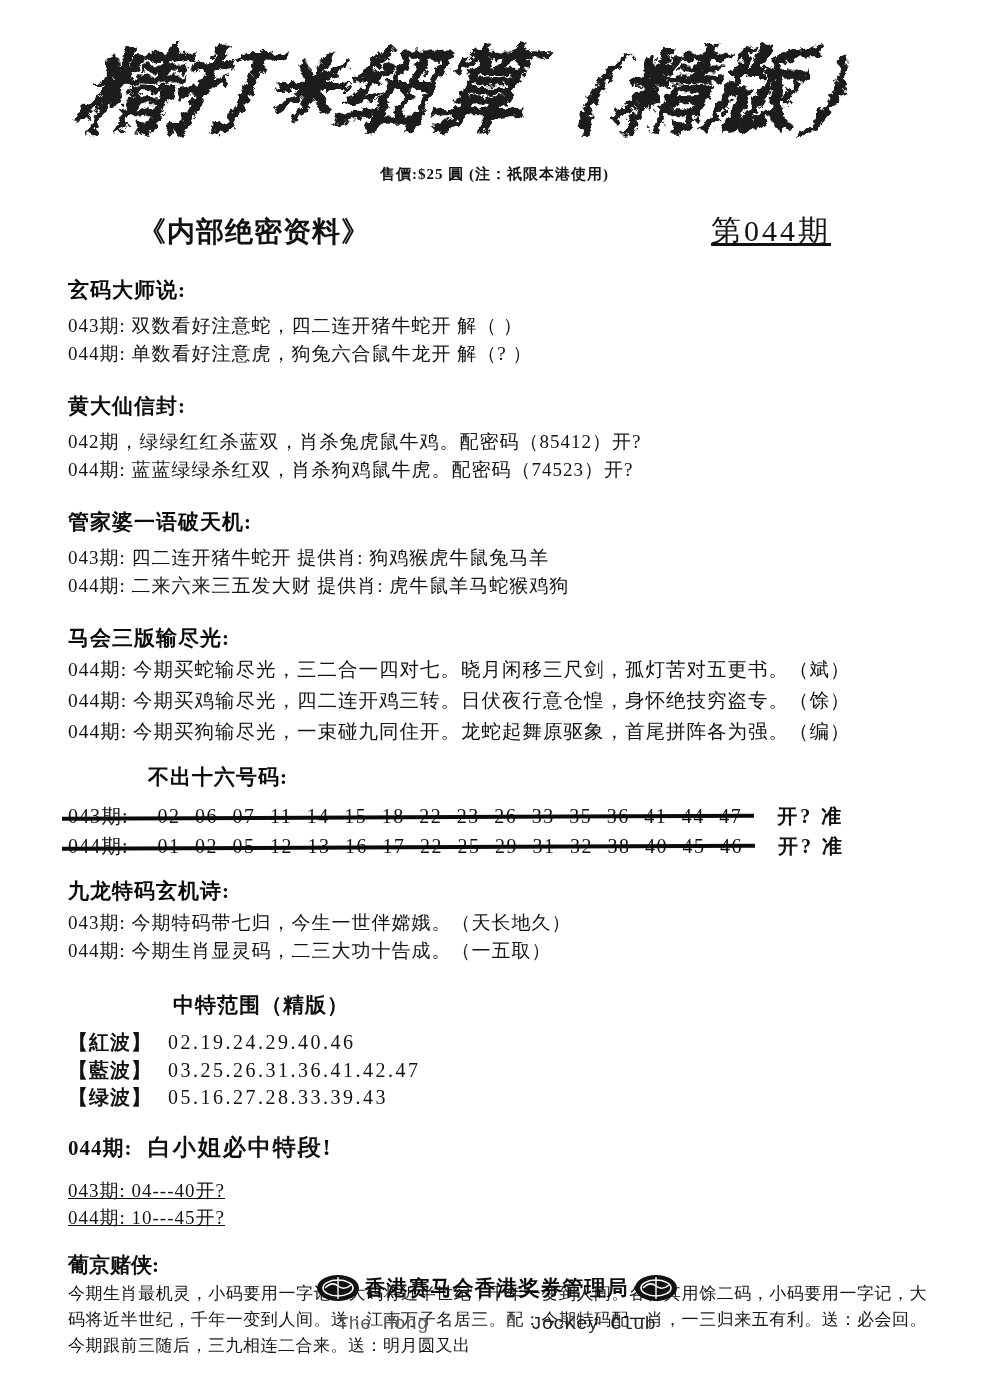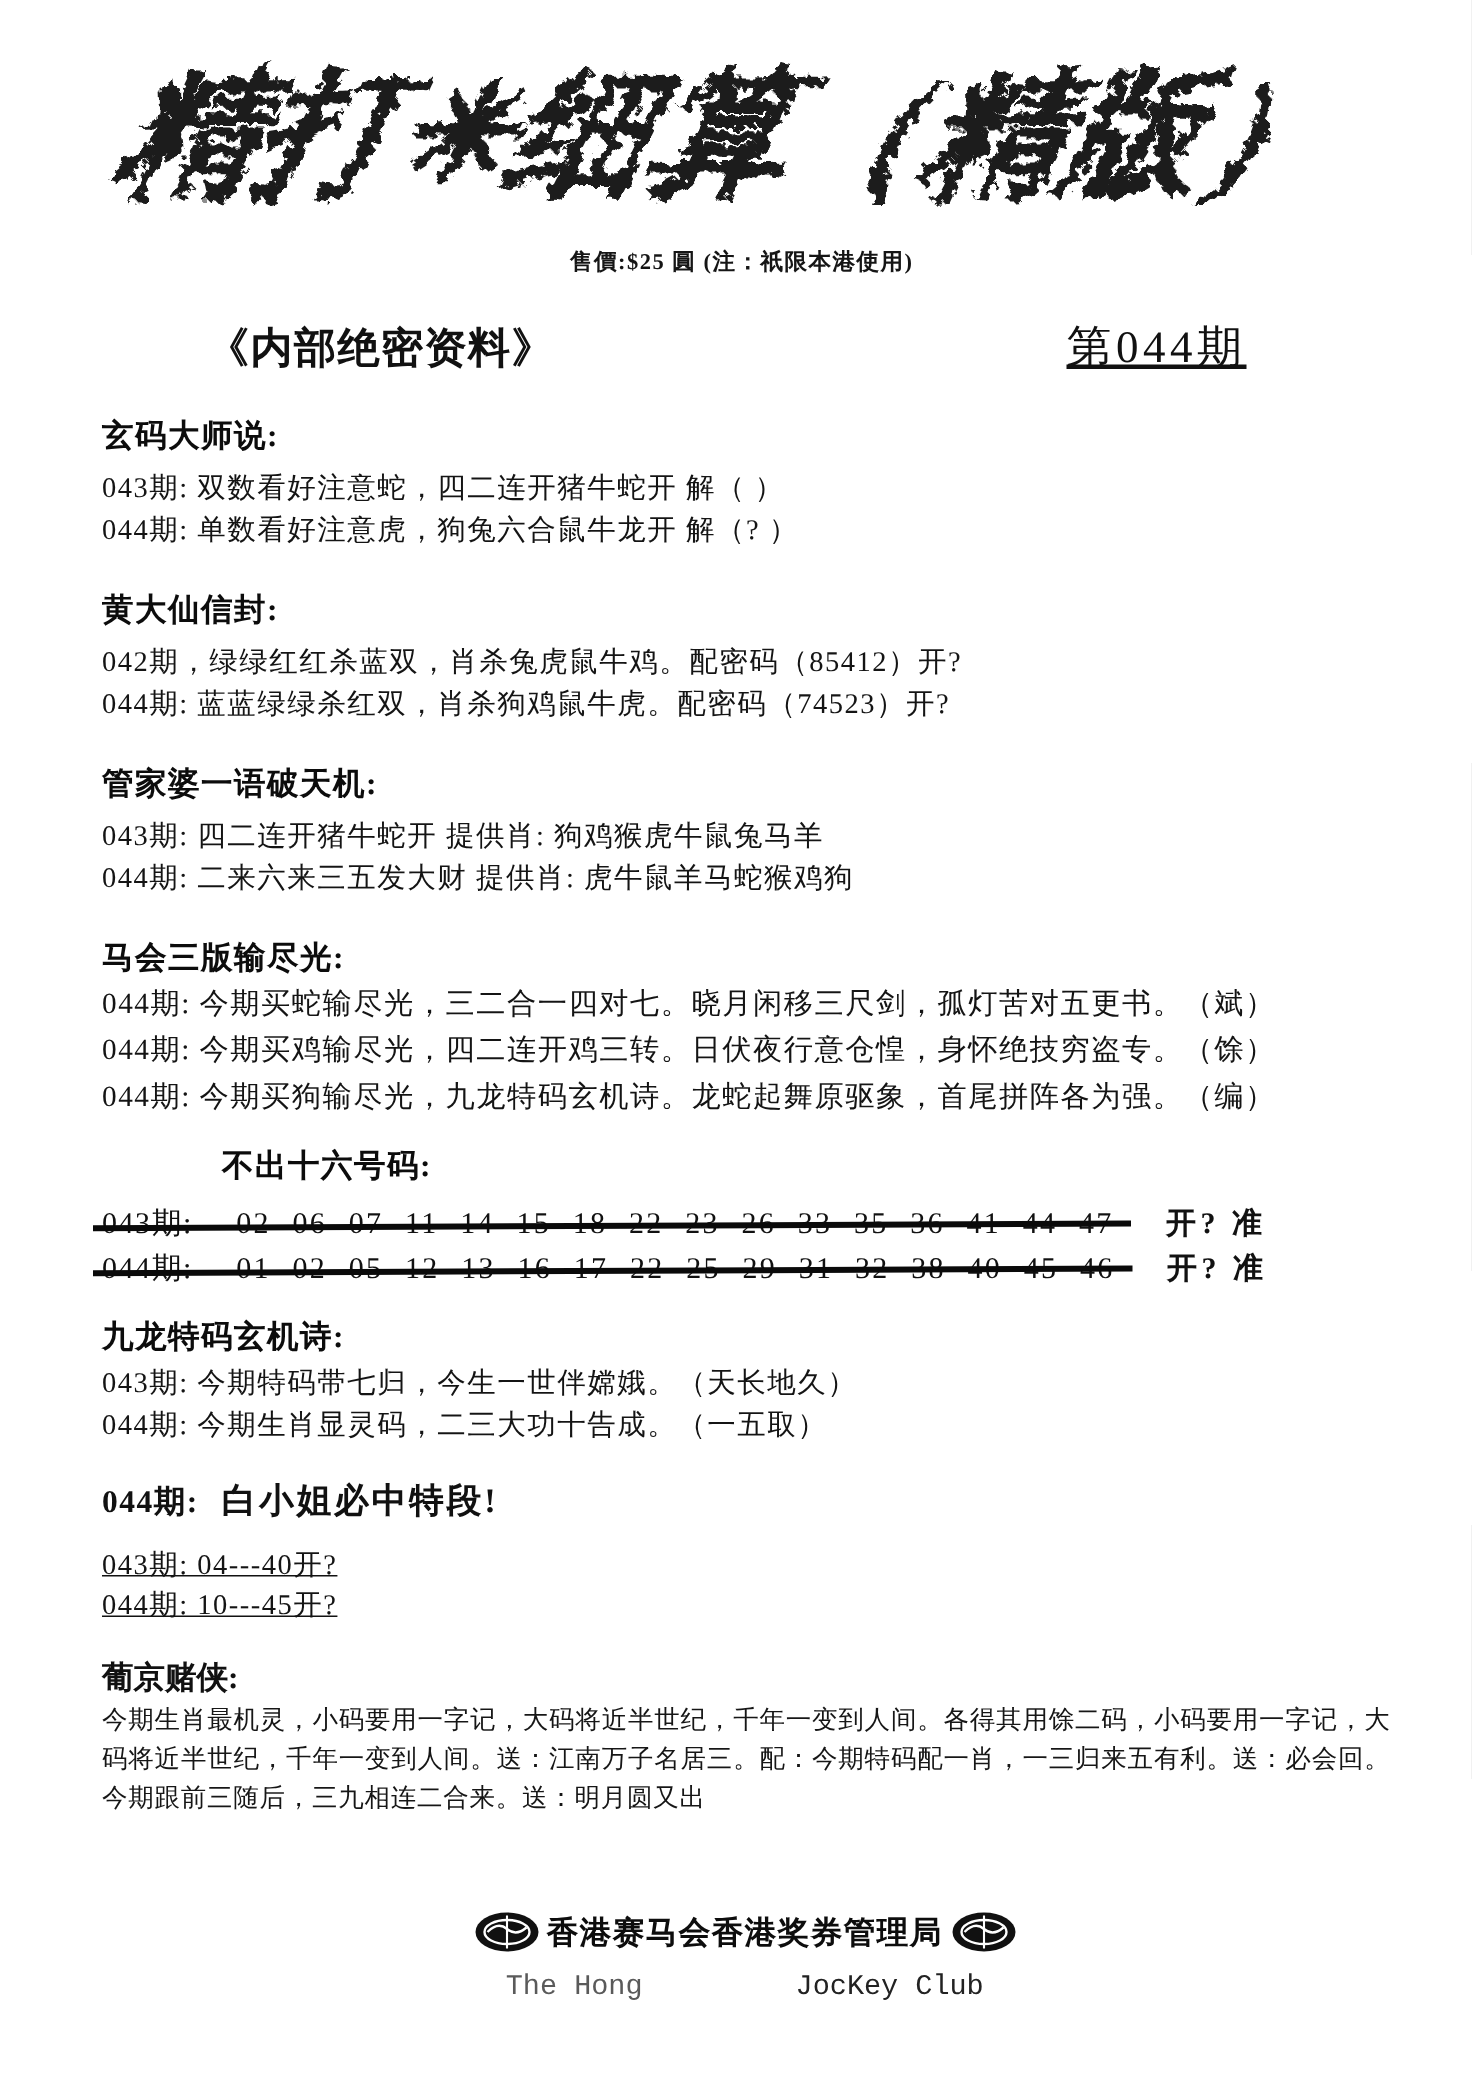--- a/index.html
+++ b/index.html
@@ -128,21 +128,21 @@
     <div>
       <div class="sec-h">管家婆一语破天机:</div>
       <div class="line">043期: 四二连开猪牛蛇开 提供肖: 狗鸡猴虎牛鼠兔马羊</div>
       <div class="line">044期: 二来六来三五发大财 提供肖: 虎牛鼠羊马蛇猴鸡狗</div>
     </div>
 
     <div>
       <div class="sec-h" style="margin-bottom:2px">马会三版输尽光:</div>
       <div class="line tall">044期: 今期买蛇输尽光，三二合一四对七。晓月闲移三尺剑，孤灯苦对五更书。（斌）</div>
       <div class="line tall">044期: 今期买鸡输尽光，四二连开鸡三转。日伏夜行意仓惶，身怀绝技穷盗专。（馀）</div>
-      <div class="line tall">044期: 今期买狗输尽光，九龙特码玄机诗。龙蛇起舞原驱象，首尾拼阵各为强。（编）</div>
+      <div class="line tall">044期: 今期买狗输尽光，一束碰九同住开。龙蛇起舞原驱象，首尾拼阵各为强。（编）</div>
     </div>
 
     <div>
       <div class="sec-h indent1" style="margin-top:16px;margin-bottom:10px">不出十六号码:</div>
       <div class="row16">
         <span class="struck">
           <span class="lbl">043期:</span>
           <span class="nums">02 06 07 11 14 15 18 22 23 26 33 35 36 41 44 47</span>
           <i class="bar"></i>
         </span>
@@ -157,20 +157,35 @@
         <span class="suffix">开? 准</span>
       </div>
     </div>
 
     <div>
       <div class="sec-h" style="margin-top:16px;margin-bottom:4px">九龙特码玄机诗:</div>
       <div class="line">043期: 今期特码带七归，今生一世伴嫦娥。（天长地久）</div>
       <div class="line">044期: 今期生肖显灵码，二三大功十告成。（一五取）</div>
     </div>
 
+    <div>
+      <div class="sec-h indent2" style="margin-top:26px;margin-bottom:10px">中特范围（精版）</div>
+      <div class="wave">
+        <span class="wname">【紅波】</span>
+        <span class="wnums">02.19.24.29.40.46</span>
+      </div>
+      <div class="wave">
+        <span class="wname">【藍波】</span>
+        <span class="wnums">03.25.26.31.36.41.42.47</span>
+      </div>
+      <div class="wave">
+        <span class="wname">【绿波】</span>
+        <span class="wnums">05.16.27.28.33.39.43</span>
+      </div>
+    </div>
 
     <div>
       <div class="bxj">
         <span class="pref">044期:</span>
         <span class="ttl">白小姐必中特段!</span>
       </div>
       <div class="bxj-lines">
         <div class="line">043期: 04---40开?</div>
         <div class="line">044期: 10---45开?</div>
       </div>

